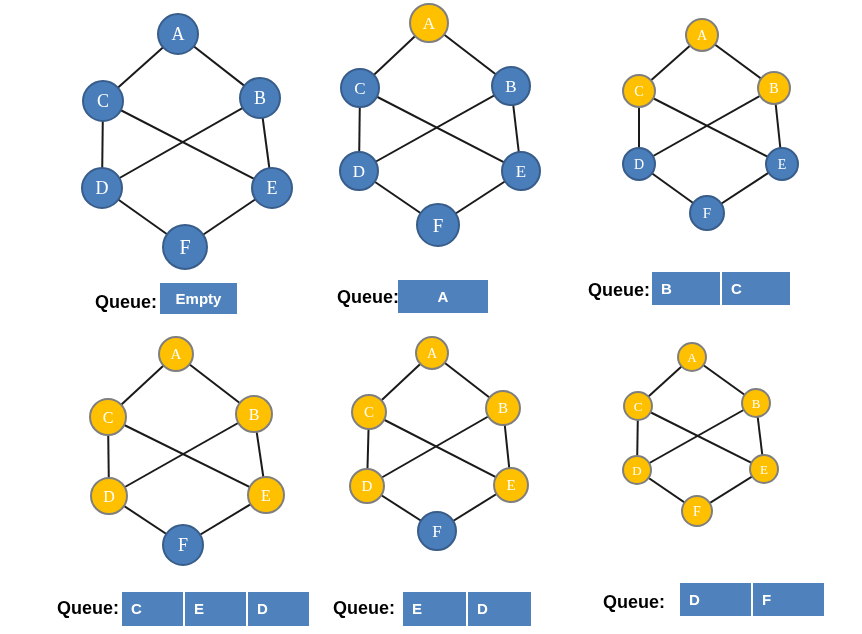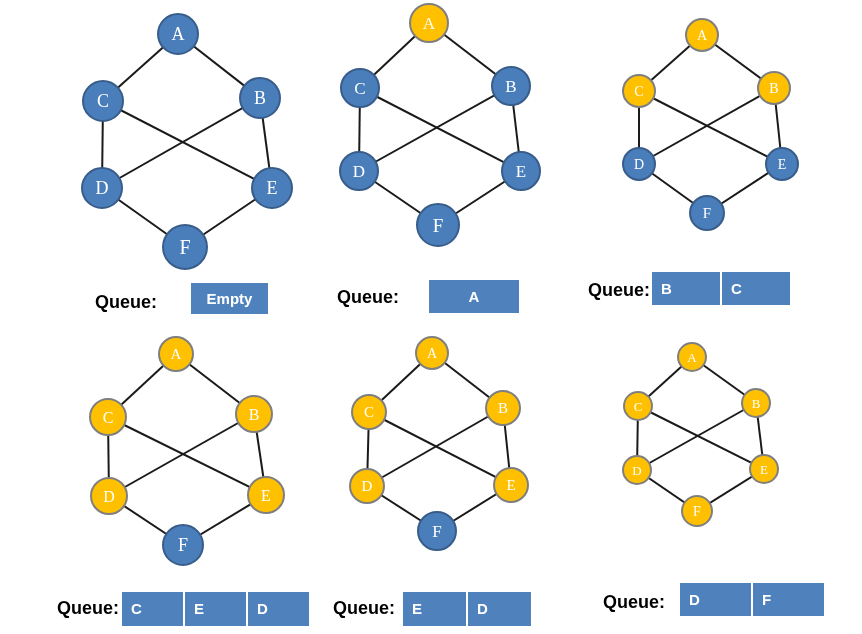--- a/index.html
+++ b/index.html
@@ -28,21 +28,21 @@
   }
   .queue-cell {
     background: #4f81bd;
     color: #ffffff;
     font-family: "Liberation Sans", sans-serif;
     font-weight: bold;
     font-size: 15px;
     box-sizing: border-box;
   }
   .queue-cell.left { text-align: left; padding-left: 9px; }
-  .queue-cell.center { text-align: center; padding-left: 0; margin-left: 31px; }
+  .queue-cell.center { text-align: center; padding-left: 0; }
   .node-letter {
     font-family: "Liberation Serif", "DejaVu Serif", serif;
     pointer-events: none;
   }
 </style>
 </head>
 <body>
 
 <div id="canvas">
   <svg id="graph-svg" width="862" height="634">

